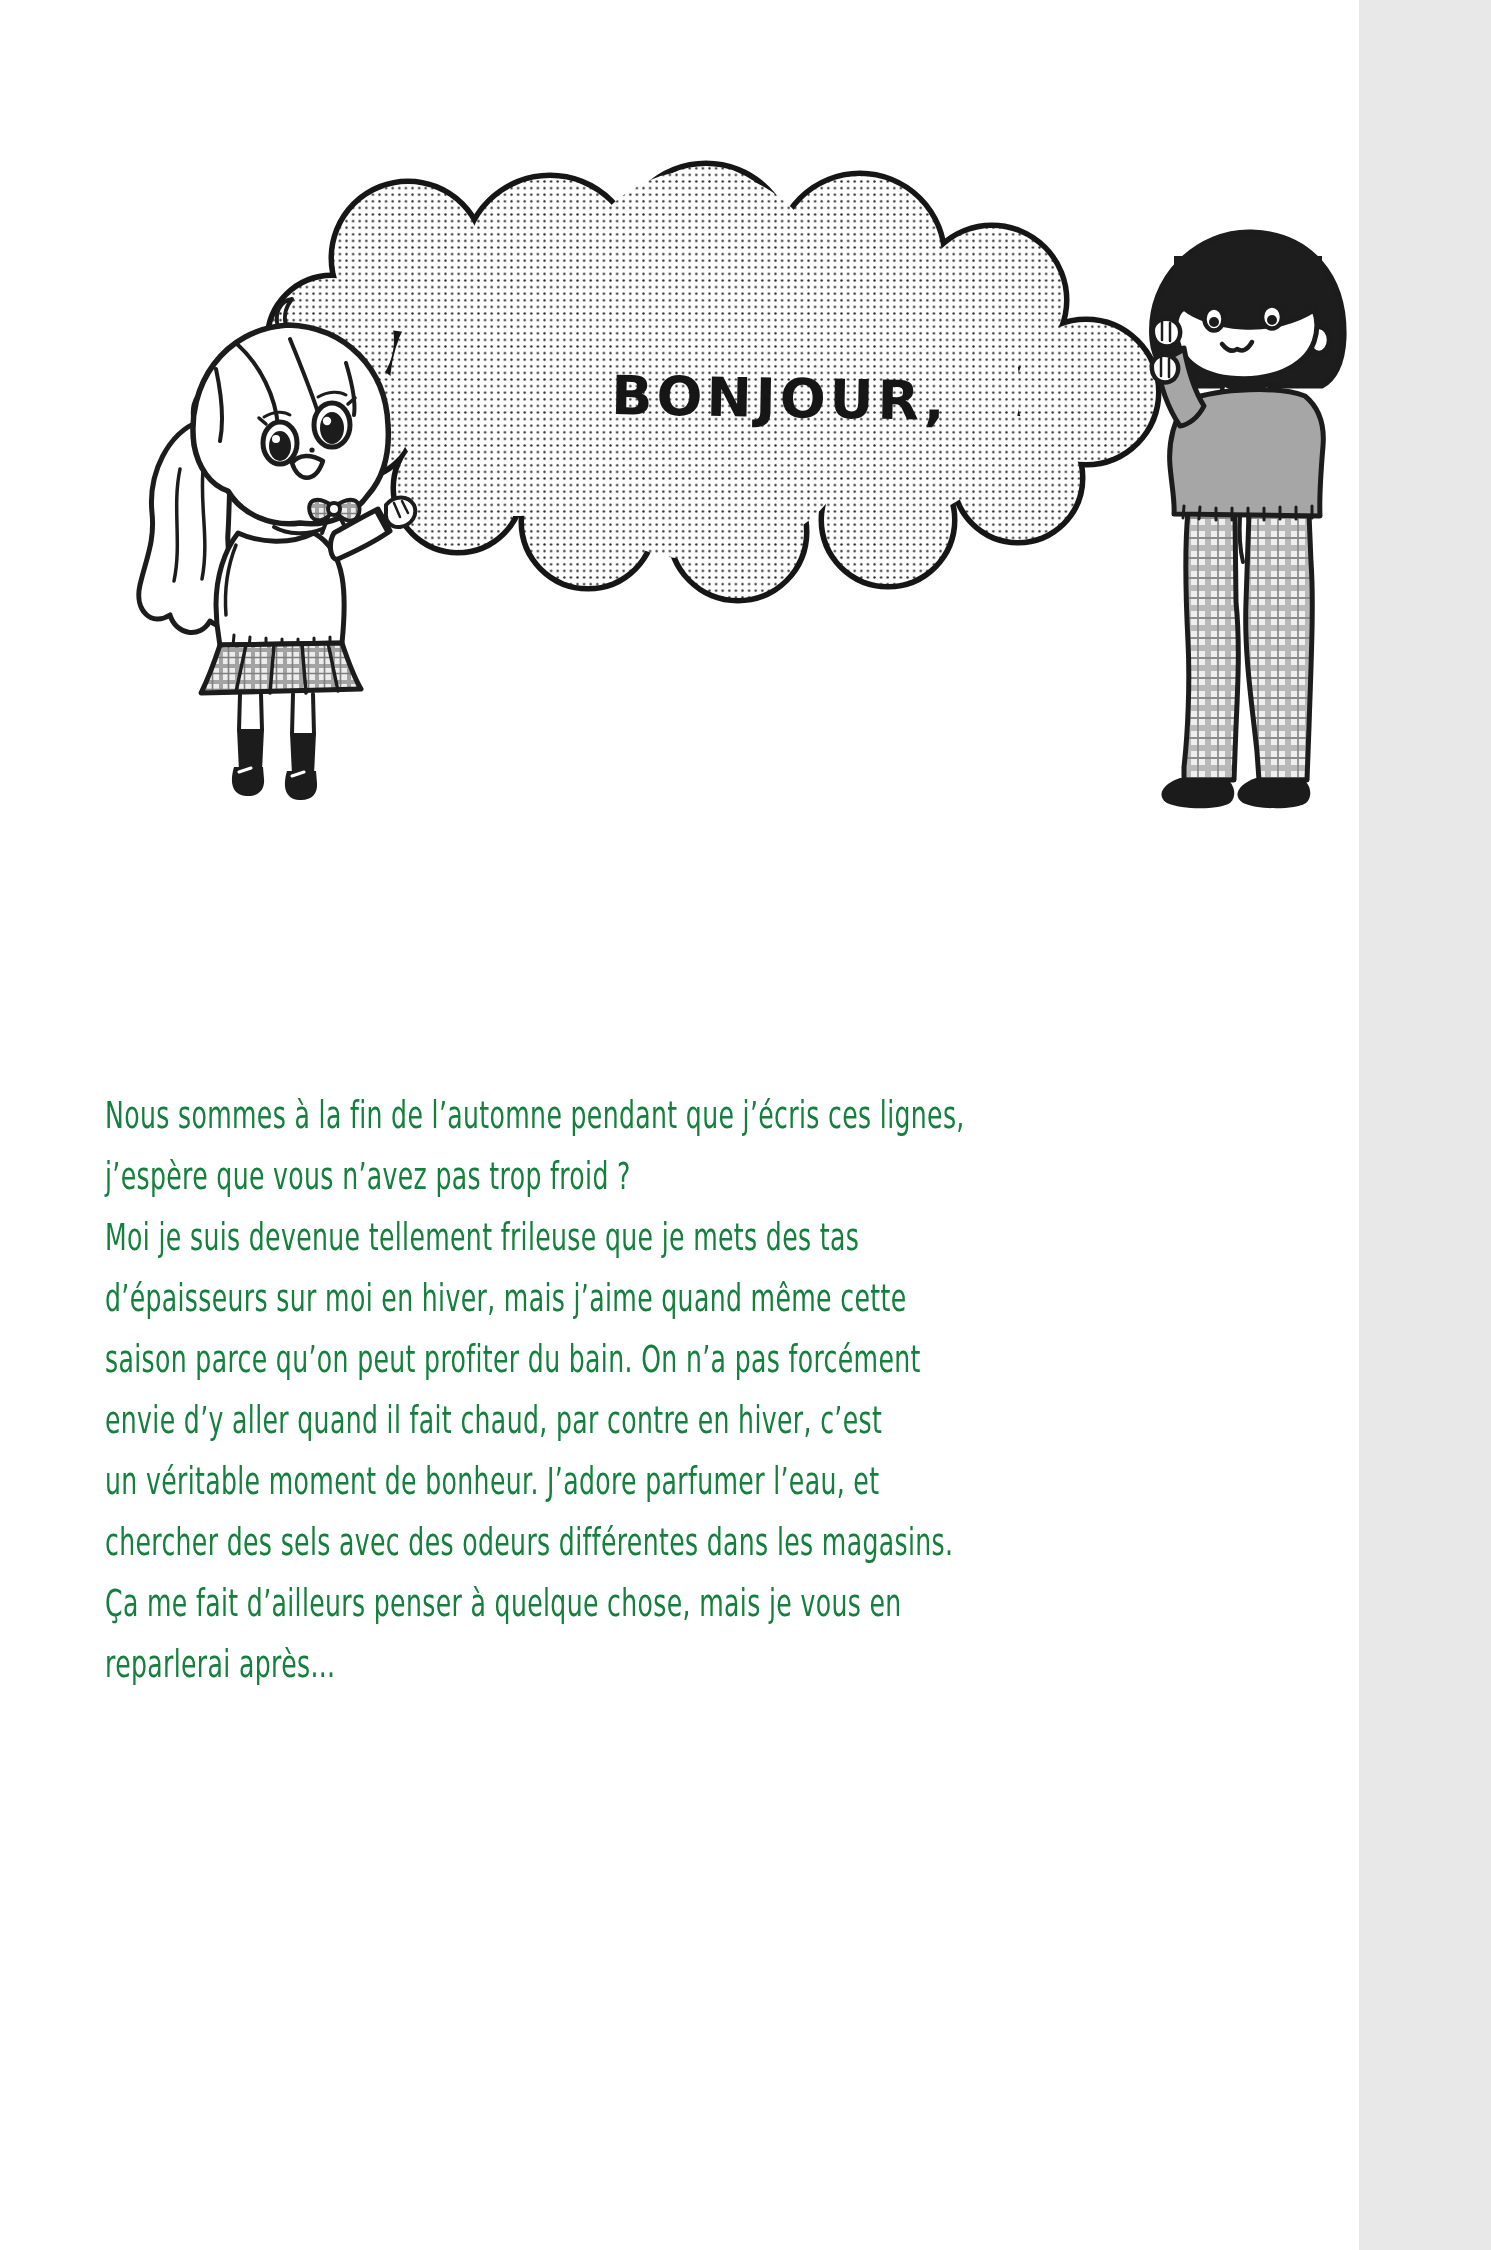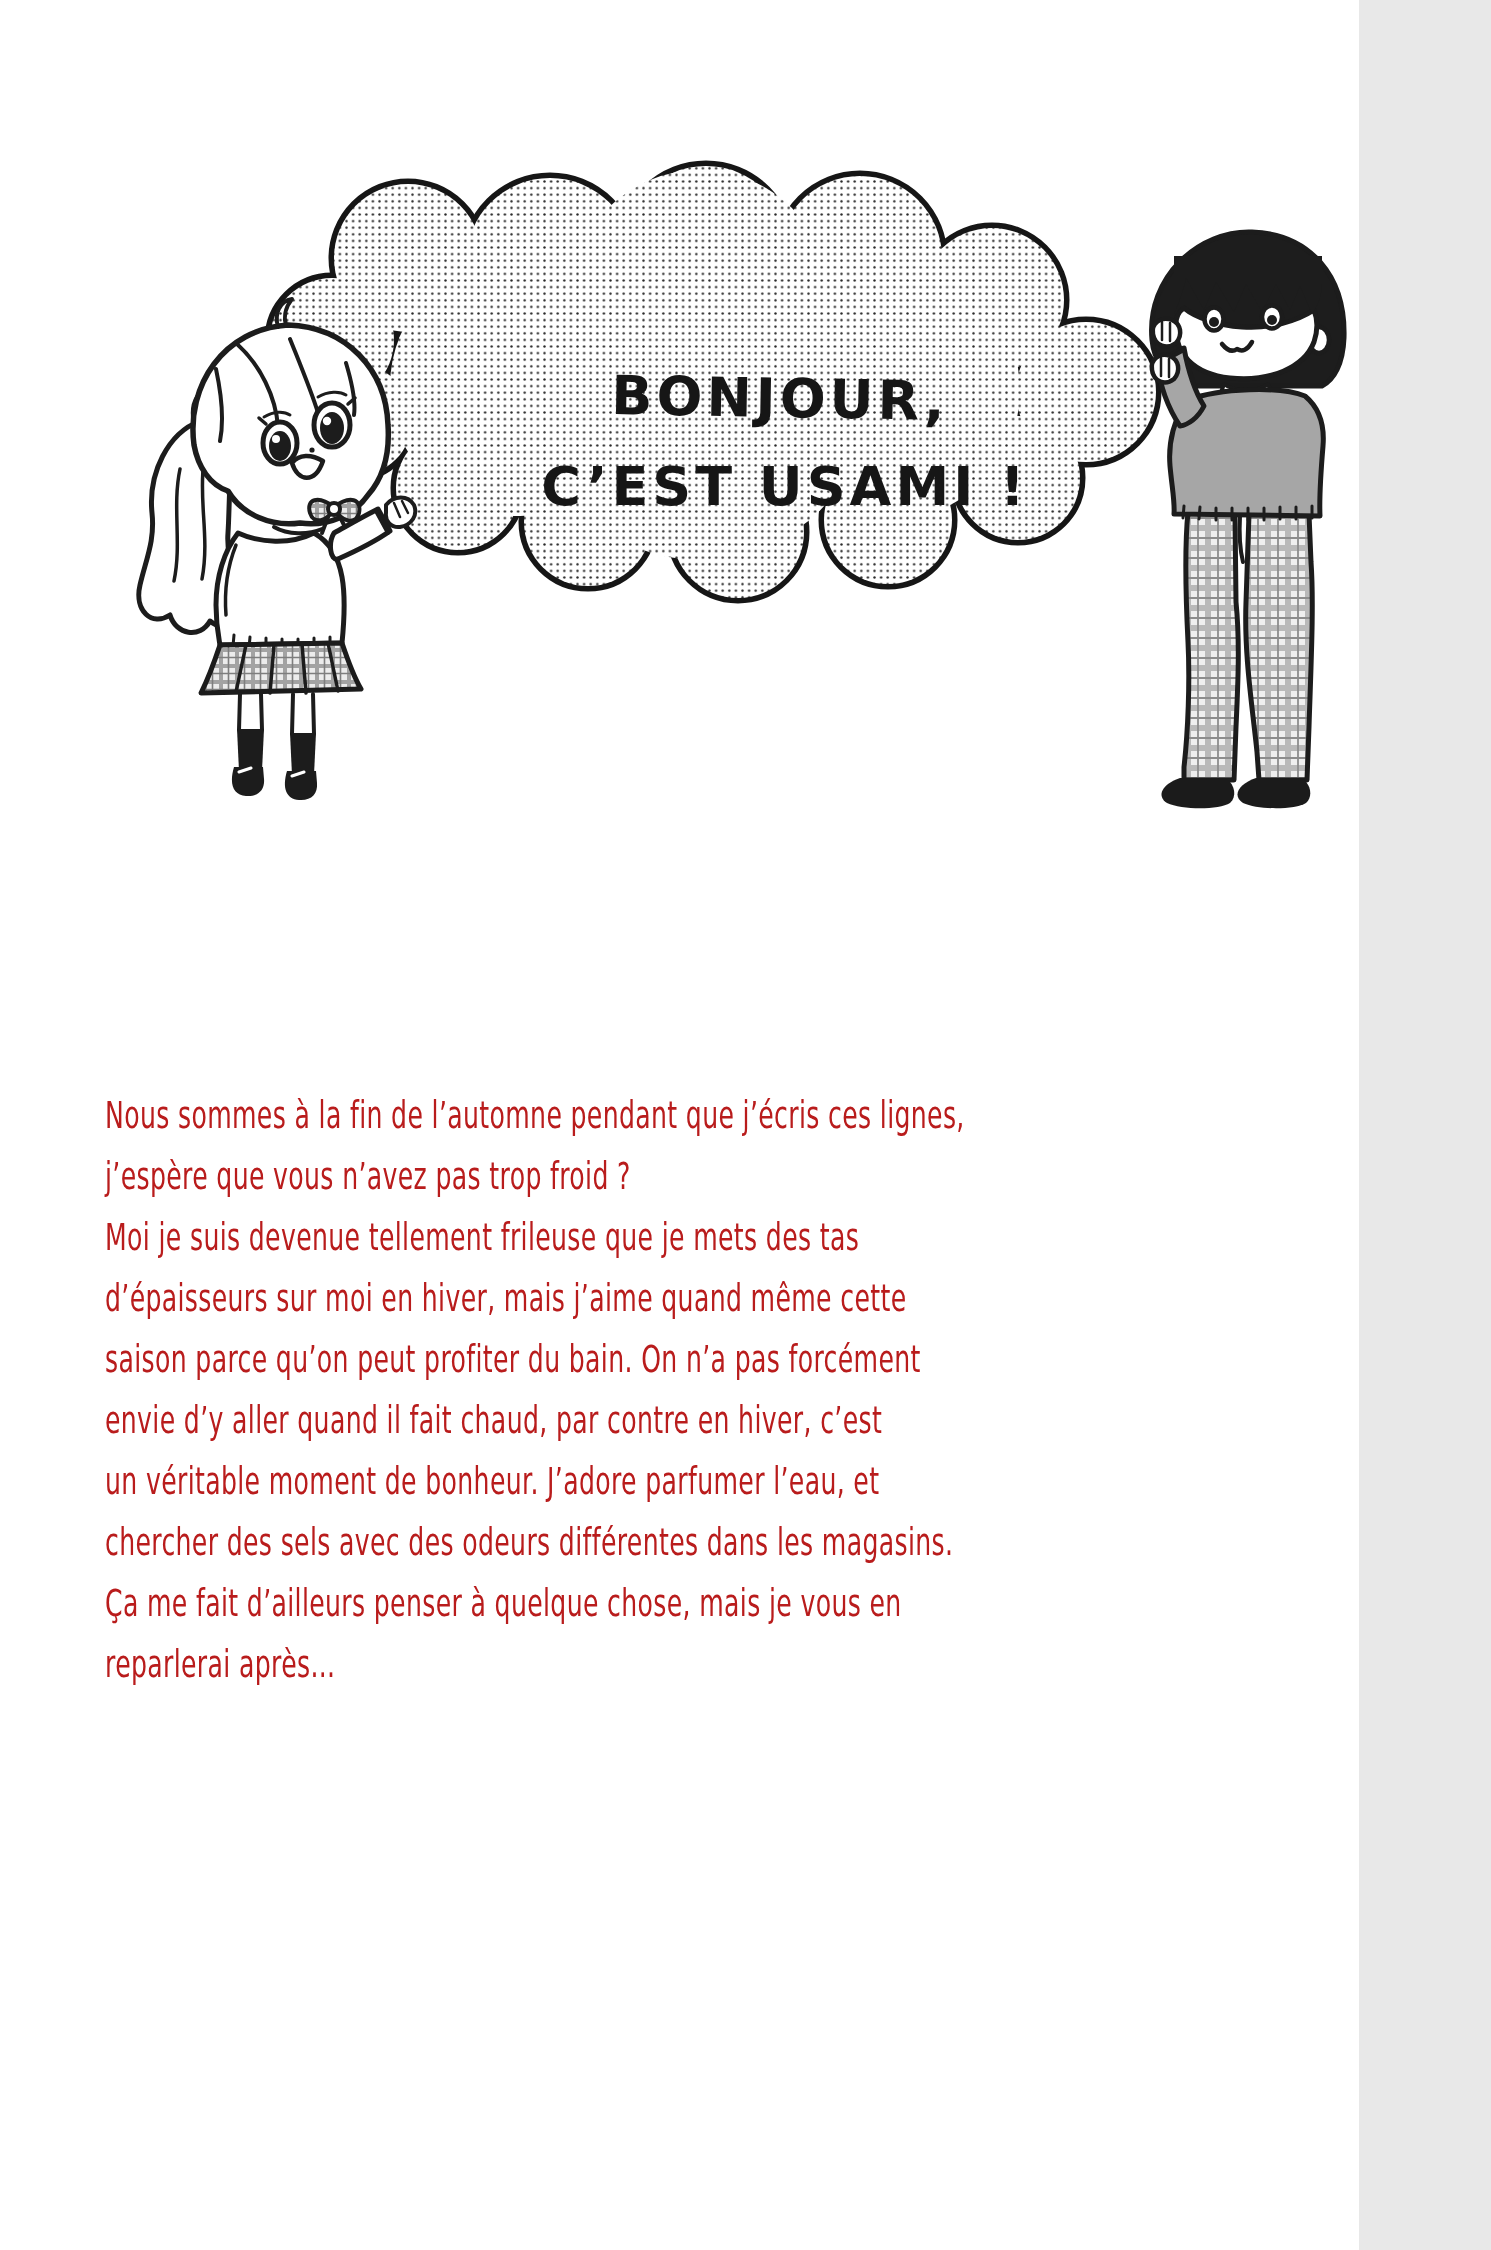--- a/index.html
+++ b/index.html
@@ -6,21 +6,21 @@
   .page{position:relative;width:1359px;height:2250px;background:#ffffff;overflow:hidden;
         font-family:"DejaVu Sans",sans-serif;color:#1c1c1c;}
   .cloud-svg{position:absolute;left:0;top:0;}
   .char-svg{position:absolute;}
   .girl-svg{left:88px;top:293px;}
   .boy-svg{left:1122px;top:222px;}
   .bline{position:absolute;font-weight:bold;font-size:54px;line-height:1;
          letter-spacing:4px;text-align:center;white-space:nowrap;color:#161616;}
   .bline1{left:565px;top:372px;width:430px;transform:rotate(1deg);}
   .bline2{left:510px;top:460px;width:550px;}
-  .afterword{position:absolute;left:105px;top:1085px;font-size:37px;color:#b91c1c;}
+  .afterword{position:absolute;left:105px;top:1085px;font-size:37px;color:#15803d;}
   .aline{height:61px;line-height:61px;white-space:nowrap;letter-spacing:0.5px;
          transform:scaleX(0.68);transform-origin:0 50%;}
 </style>
 </head>
 <body>
 
 <div class="page">
 
   <svg class="cloud-svg" width="1491" height="900" viewBox="0 0 1491 900">
     <defs>
@@ -59,21 +59,20 @@
         <circle cx="458" cy="488" r="62"></circle>
       <circle cx="356" cy="420" r="56"></circle>
       <circle cx="700" cy="390" r="170"></circle>
         <circle cx="520" cy="386" r="130"></circle>
       <circle cx="890" cy="390" r="130"></circle>
         <circle cx="700" cy="300" r="130"></circle>
     </g>
   </svg>
 
   <div class="bline bline1">BONJOUR,</div>
-  <div class="bline bline2">C’EST USAMI !</div>
 
   <svg class="char-svg girl-svg" width="330" height="530" viewBox="0 0 330 530">
     <defs>
       <pattern id="dotsG" width="6.6" height="6.6" patternUnits="userSpaceOnUse">
         <rect width="6.6" height="6.6" fill="#ffffff"></rect>
         <circle cx="3.3" cy="3.3" r="1.2" fill="#2a2a2a"></circle>
       </pattern>
       <pattern id="plaidS" width="16" height="16" patternUnits="userSpaceOnUse">
         <rect width="16" height="16" fill="#ececec"></rect>
         <path d="M0 5 H16 M5 0 V16" stroke="#a3a3a3" stroke-width="4"></path>

